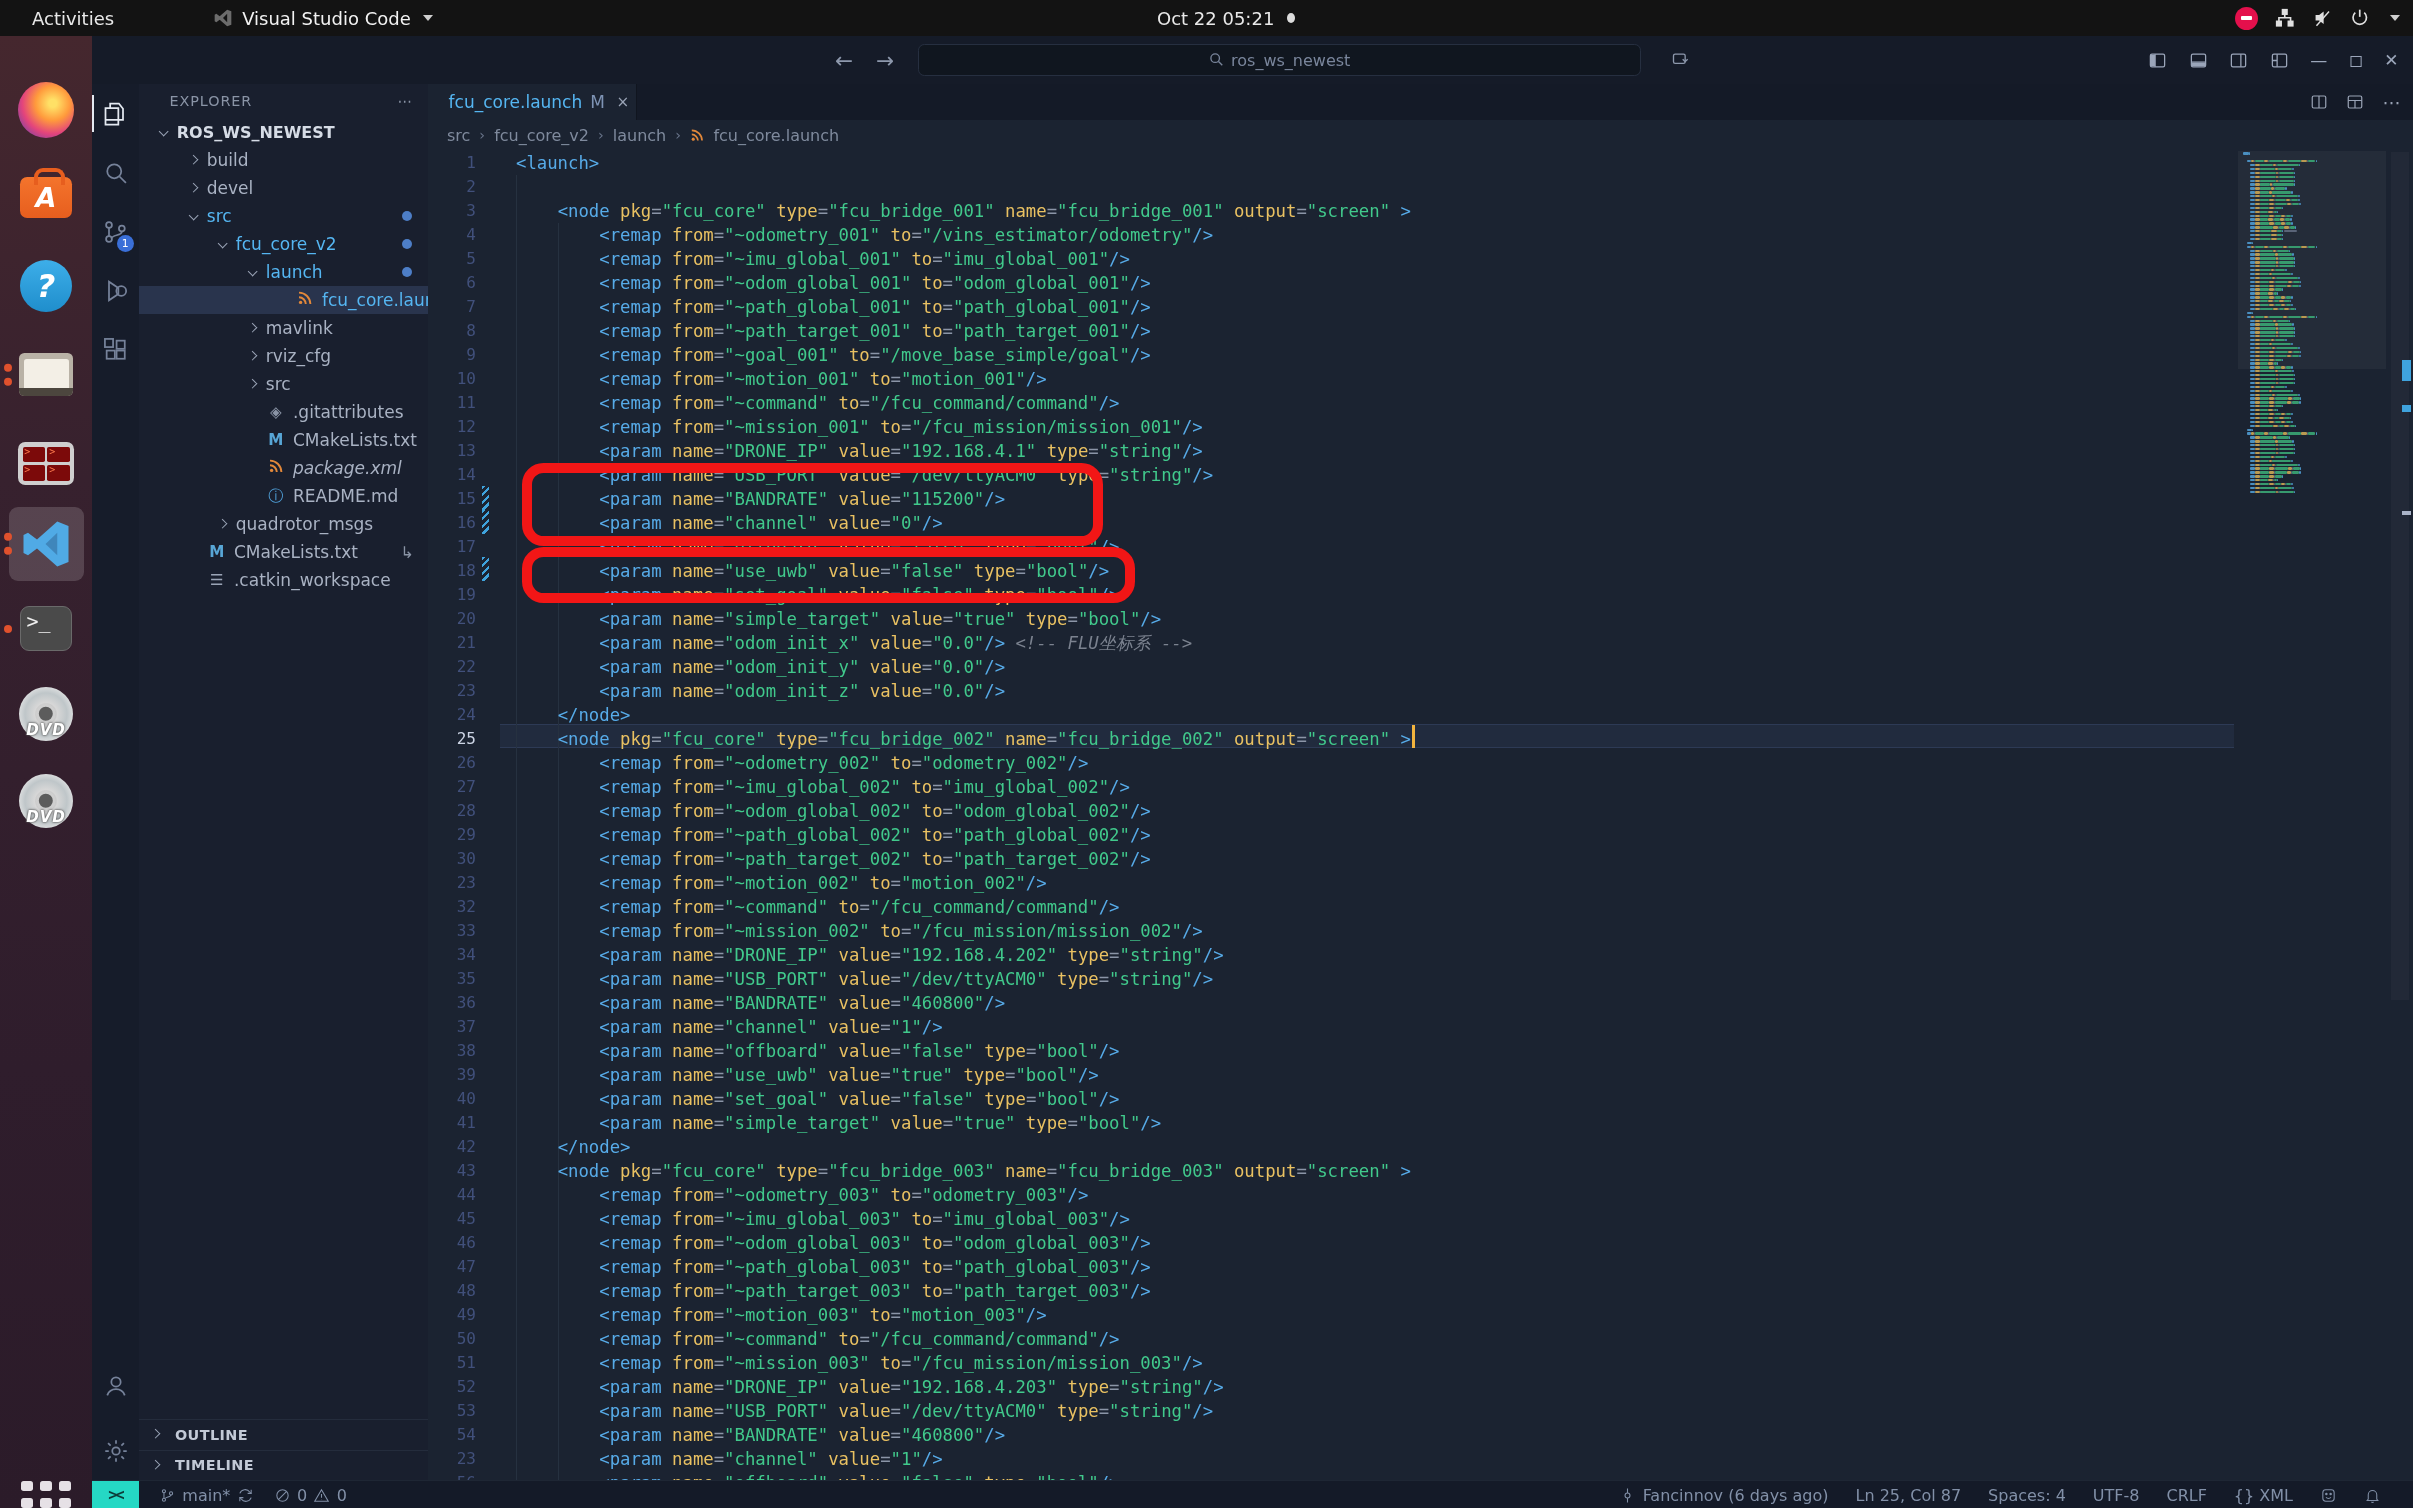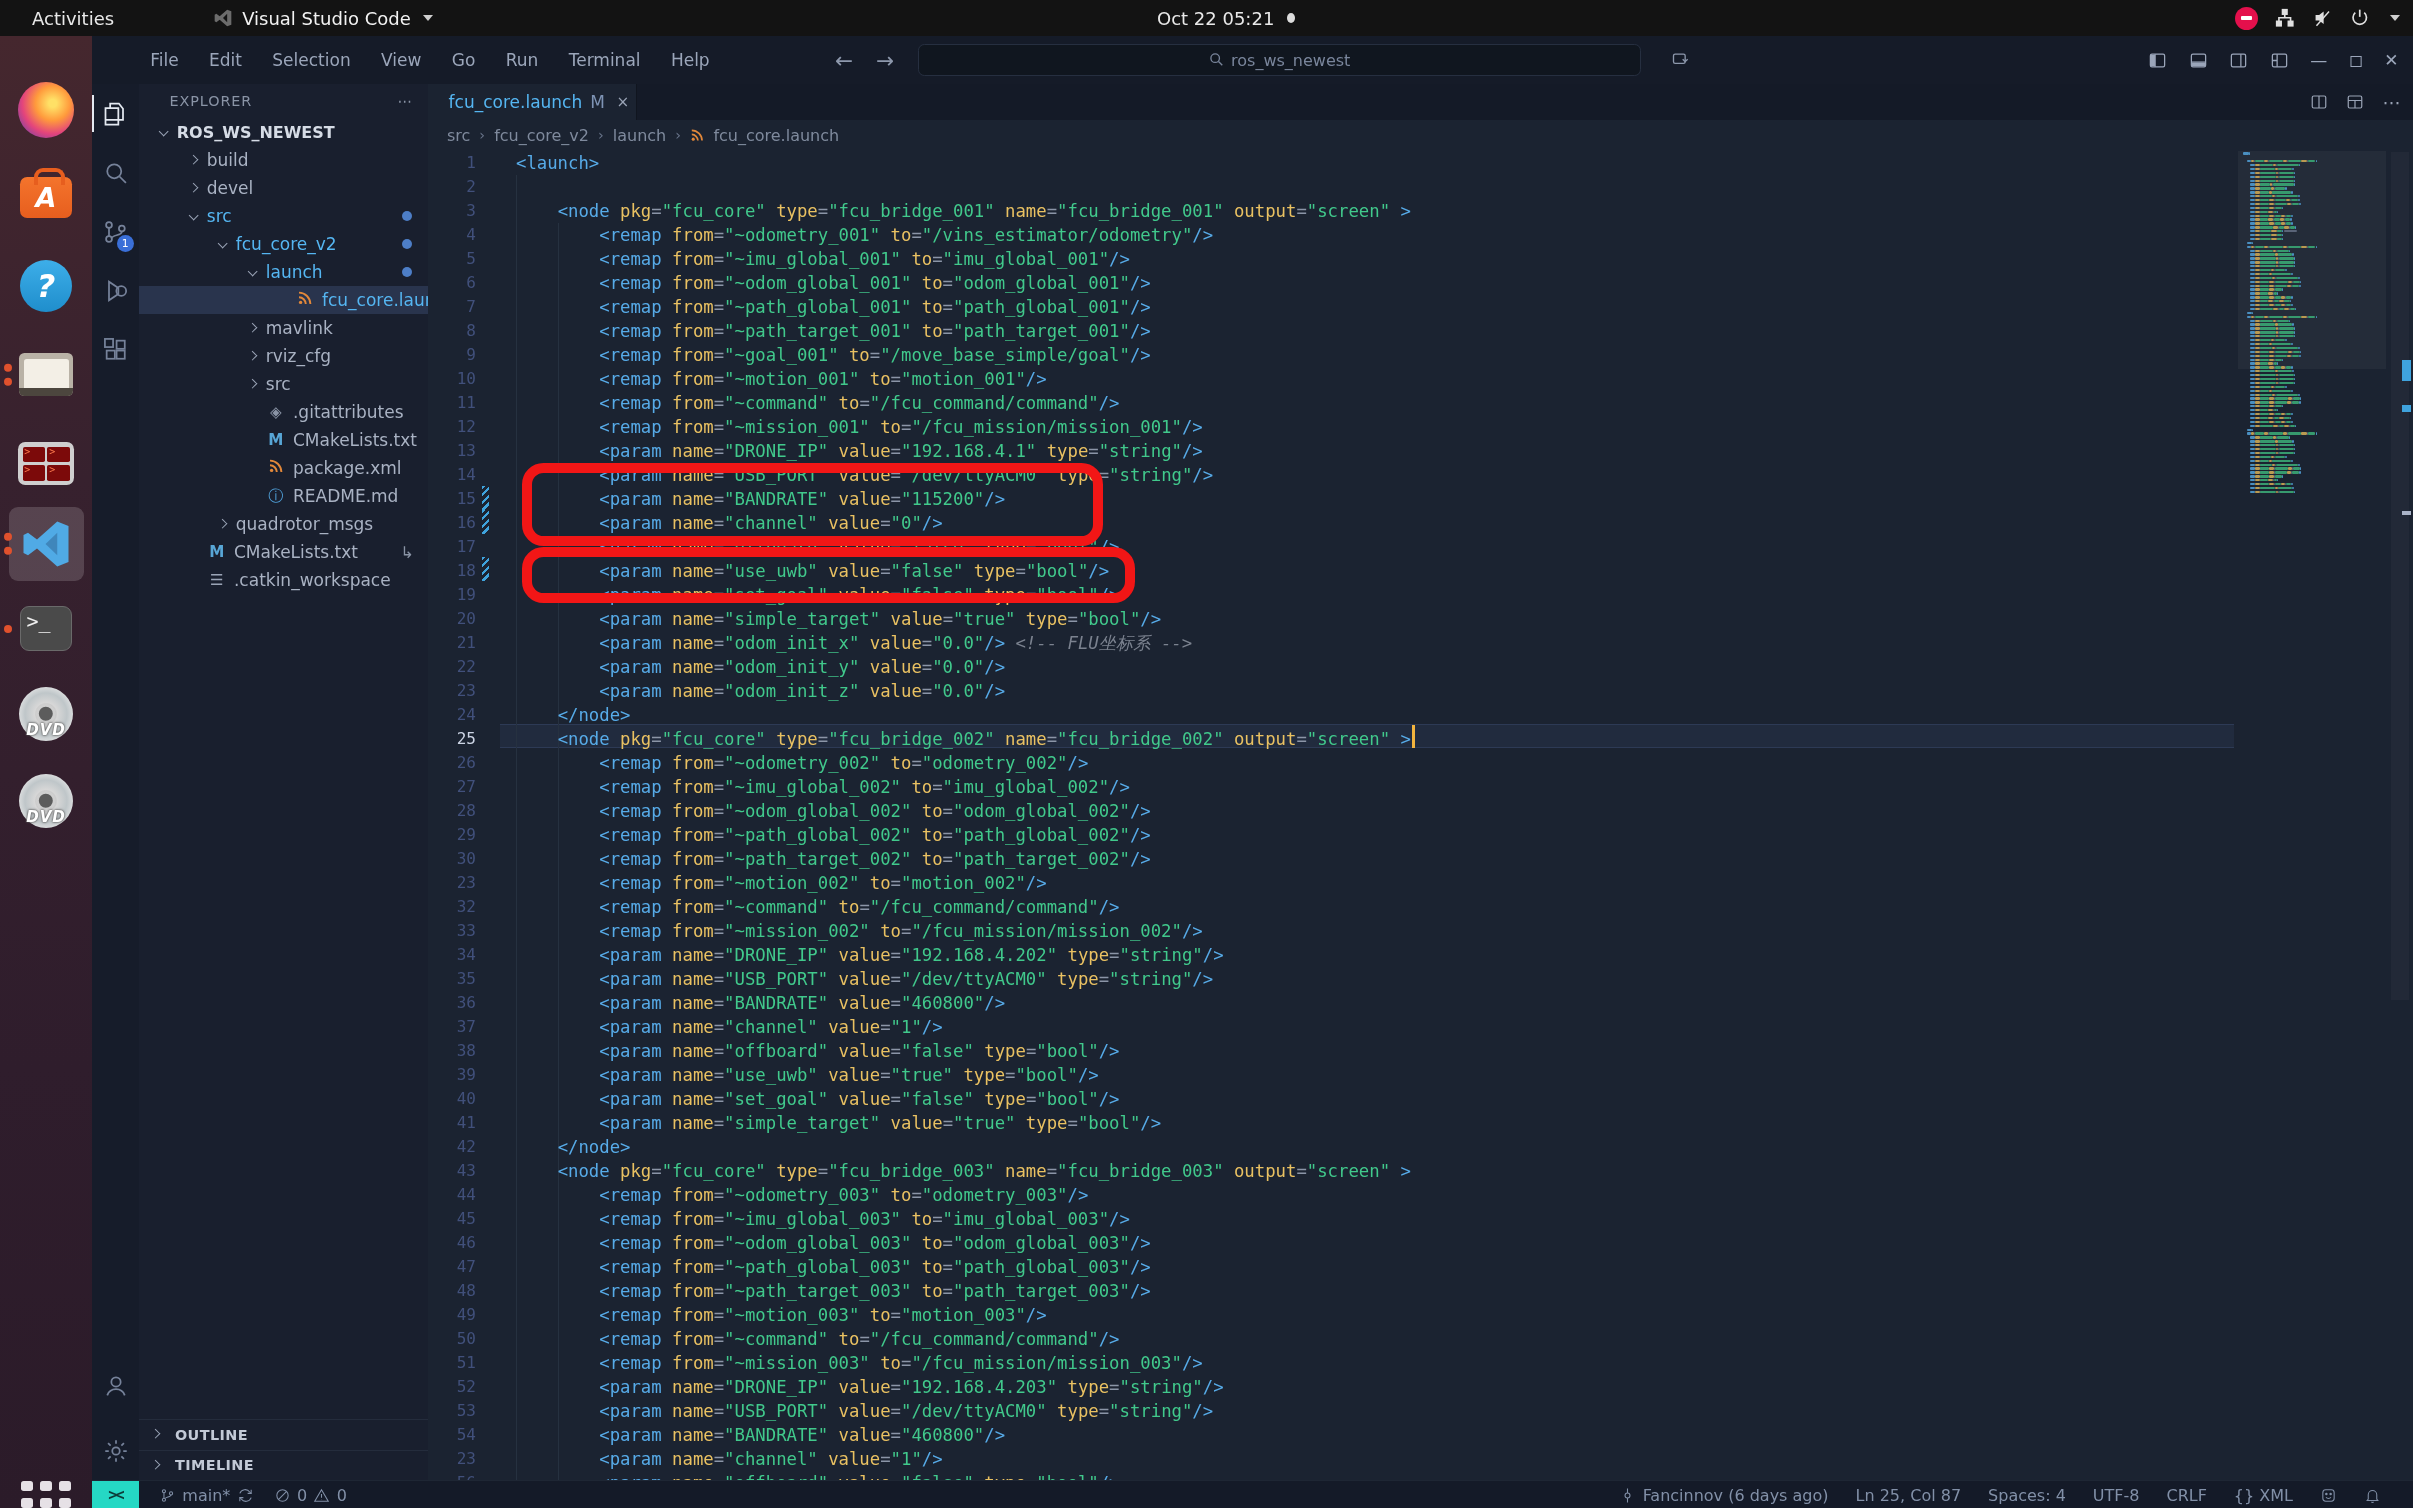--- a/index.html
+++ b/index.html
@@ -231,30 +231,20 @@
           <i></i>
           <i></i>
           <i></i>
         </span>
       </div>
     </div>
 
   <div id="vscode">
 
     <div id="titlebar">
-      <div id="menus">
-          <span class="menu">File</span>
-          <span class="menu">Edit</span>
-          <span class="menu">Selection</span>
-          <span class="menu">View</span>
-          <span class="menu">Go</span>
-          <span class="menu">Run</span>
-          <span class="menu">Terminal</span>
-          <span class="menu">Help</span>
-        </div>
       <div id="nav-arrows">
         <span>←</span>
         <span>→</span>
       </div>
       <div id="cmd-center">
         <svg width="15.2" height="15.2" viewBox="0 0 16 16">
             <circle cx="6.5" cy="6.5" r="4.5" fill="none" stroke="#79859b" stroke-width="1.4"></circle>
             <path d="m10 10 4 4" stroke="#79859b" stroke-width="1.4"></path>
           </svg>
         <span>ros_ws_newest</span>
@@ -399,21 +389,21 @@
             <div class="trow" style="padding-left: 107px;">
               <span class="chev none"></span>
               <span class="ficon"><span style="color:#8a94a6;">◈</span></span>
               <span>.gitattributes</span>
             </div>
             <div class="trow" style="padding-left: 107px;">
               <span class="chev none"></span>
               <span class="ficon"><span style="color:#58a6d6; font-weight:bold;">M</span></span>
               <span>CMakeLists.txt</span>
             </div>
-            <div class="trow" style="padding-left: 107px;">
+            <div class="trow" style="padding-left: 107px; font-style: italic;">
               <span class="chev none"></span>
               <span class="ficon"><svg width="16" height="16" viewBox="0 0 16 16">
                   <circle cx="3.6" cy="12.4" r="1.7" fill="#e2883a"></circle>
                   <path d="M2 7.2a7 7 0 0 1 6.8 6.8M2 2.6A11.6 11.6 0 0 1 13.4 14" fill="none" stroke="#e2883a" stroke-width="1.9"></path>
                 </svg></span>
               <span>package.xml</span>
             </div>
             <div class="trow" style="padding-left: 107px;">
               <span class="chev none"></span>
               <span class="ficon"><span style="color:#4f9fd8;">ⓘ</span></span>

